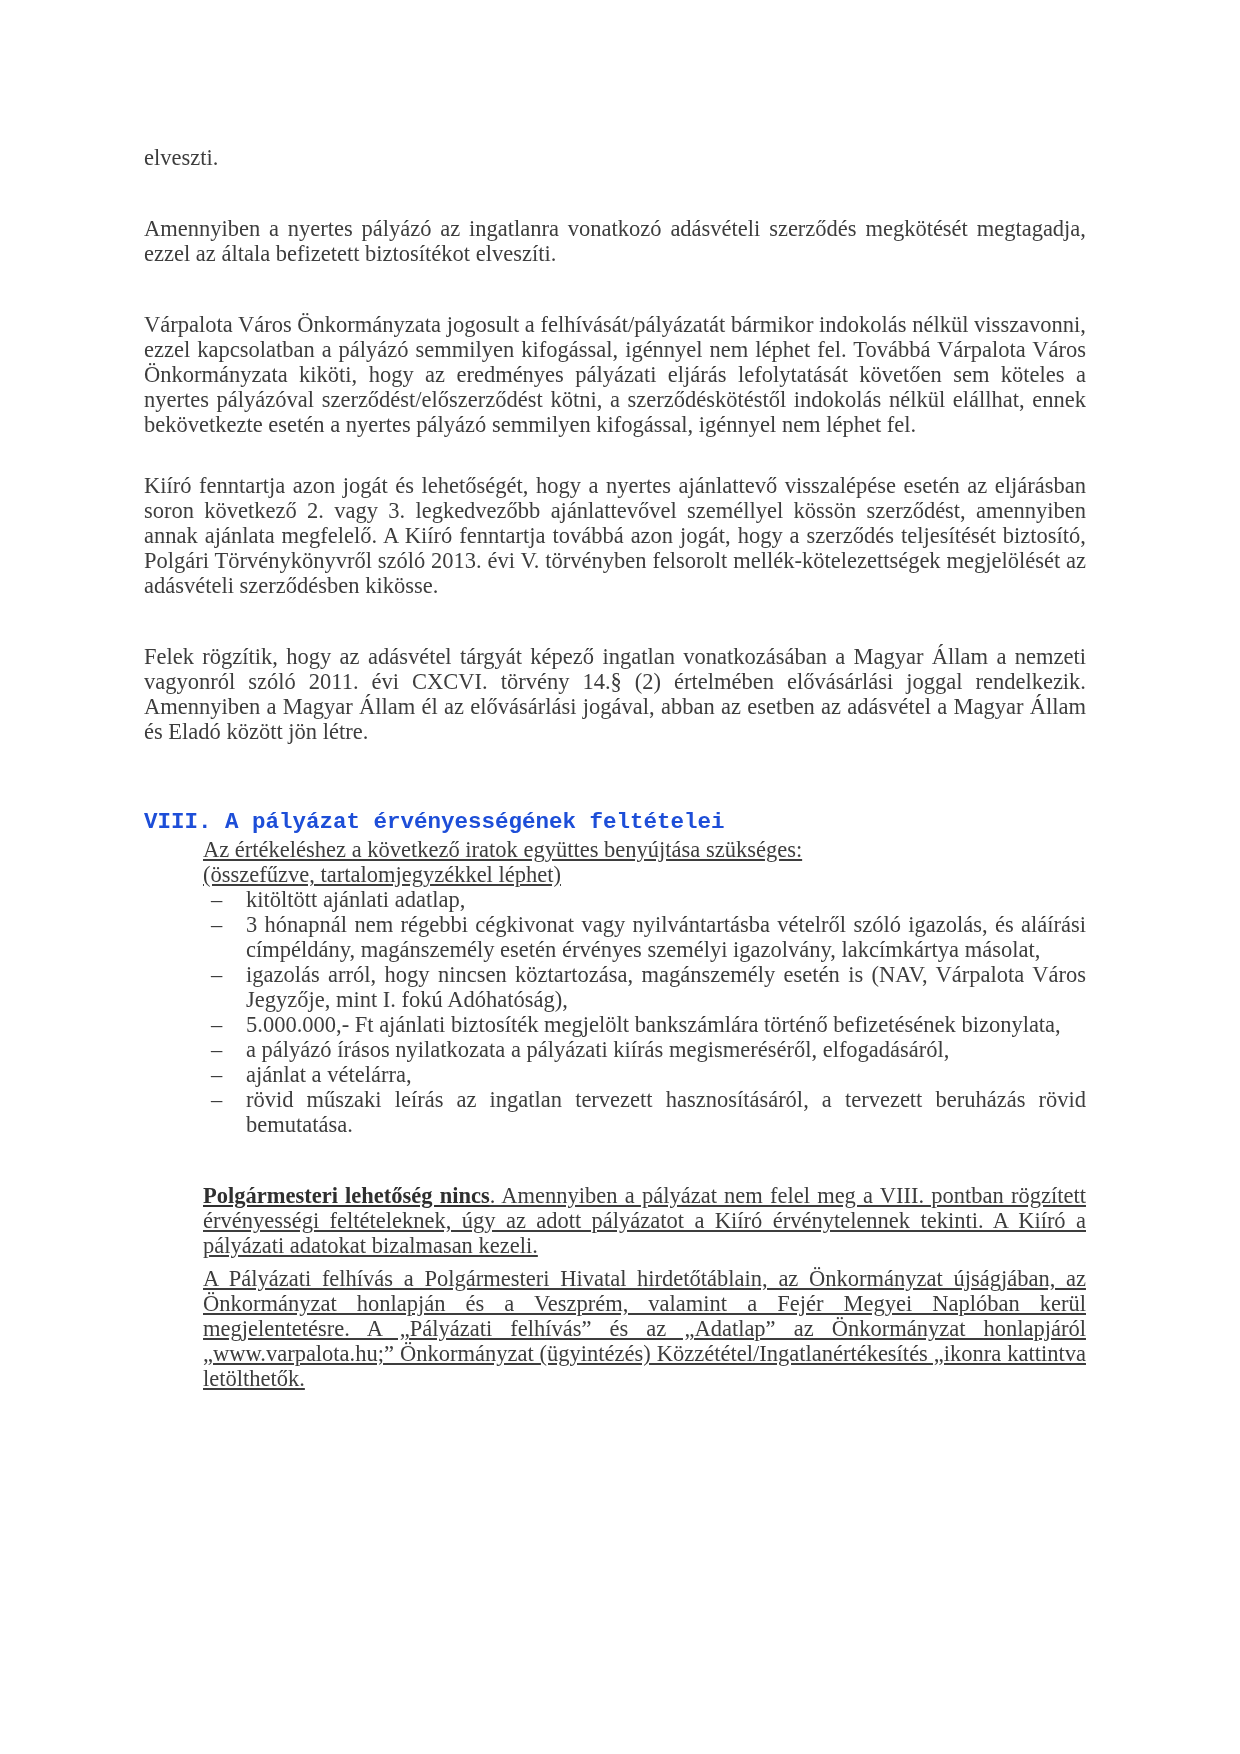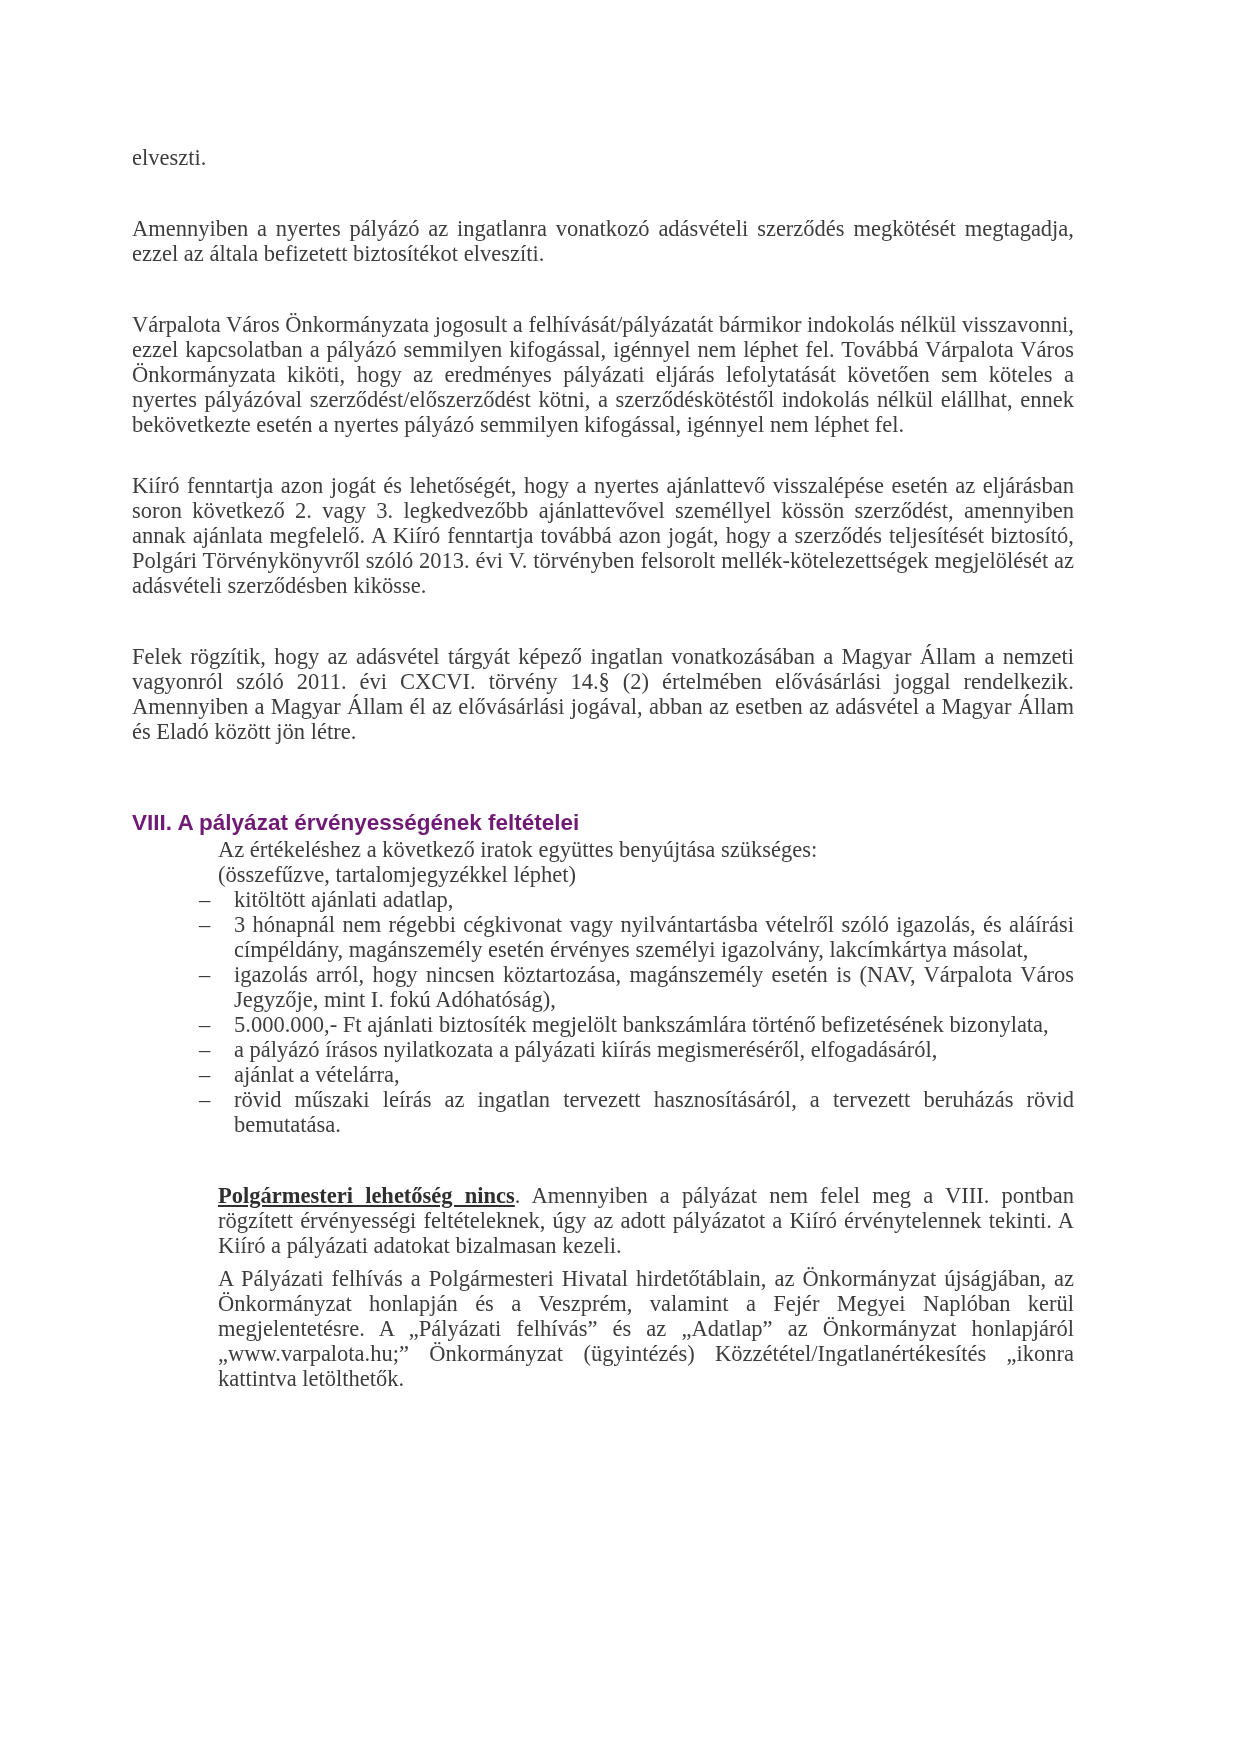--- a/index.html
+++ b/index.html
@@ -1,30 +1,30 @@
 <!DOCTYPE html>
 <html><head>
   <meta charset="utf-8">
   <style>
     html, body { margin: 0; padding: 0; background: #ffffff; }
     body { width: 1240px; height: 1754px; position: relative; overflow: hidden; }
     .page {
-      position: absolute; left: 132px; top: 145px; width: 942px;
+      position: absolute; left: 144px; top: 145px; width: 942px;
       font-family: "Liberation Serif", "DejaVu Serif", serif;
       font-size: 22.5px; line-height: 25px; color: #3d3d3d;
     }
     p { margin: 0; text-align: justify; text-align-last: left; }
     .gap-lg { height: 46px; }
     .gap-md { height: 36px; }
     .gap-sm { height: 8px; }
     h2 {
       margin: 0; font-size: 22.5px; line-height: 25px; font-weight: bold;
-      color: #701a75; font-family: Liberation Sans, sans-serif;
+      color: #1d4ed8; font-family: Liberation Mono, monospace;
     }
-    .indent { margin-left: 86px; }
+    .indent { margin-left: 59px; text-decoration: underline; }
     ul.reqs { list-style: none; margin: 0; padding: 0; margin-left: 59px; }
     ul.reqs li { position: relative; padding-left: 43px; text-align: justify; text-align-last: left; }
     ul.reqs li .dash { position: absolute; left: 8px; top: 0; }
     .bold-u { font-weight: bold; text-decoration: underline; color: #2f2f2f; }
   </style>
 </head>
 <body>
 
 <div class="page">
   <p>elveszti.</p>

